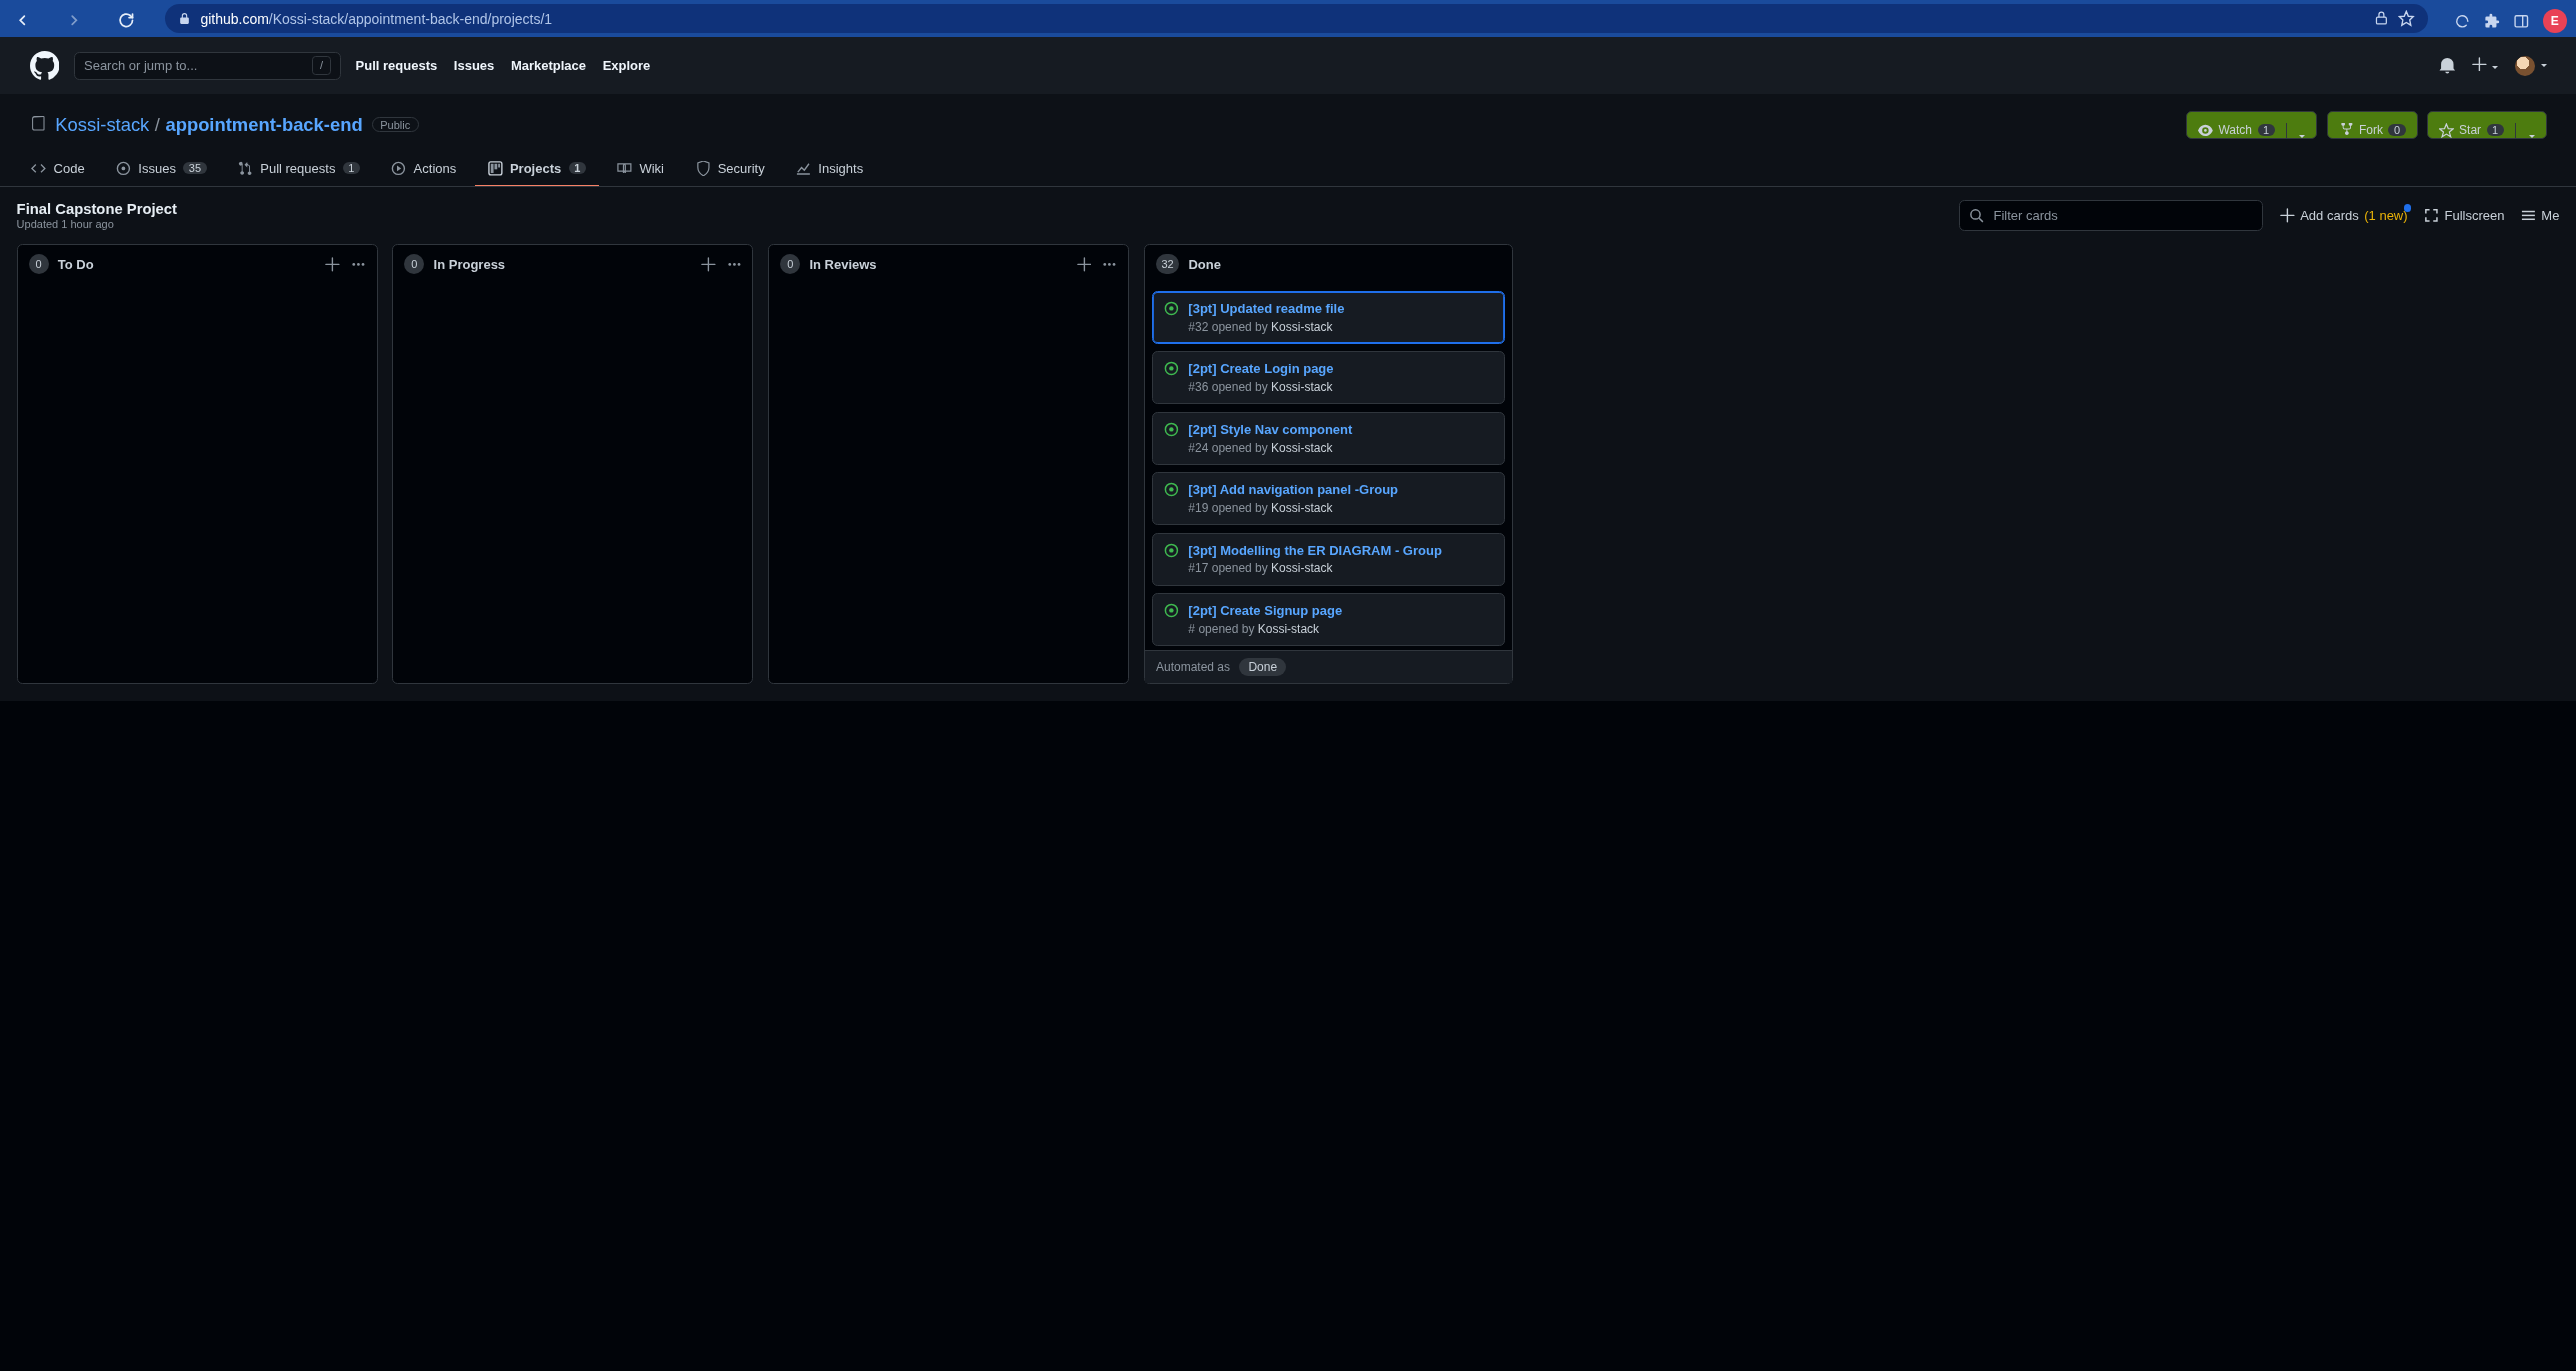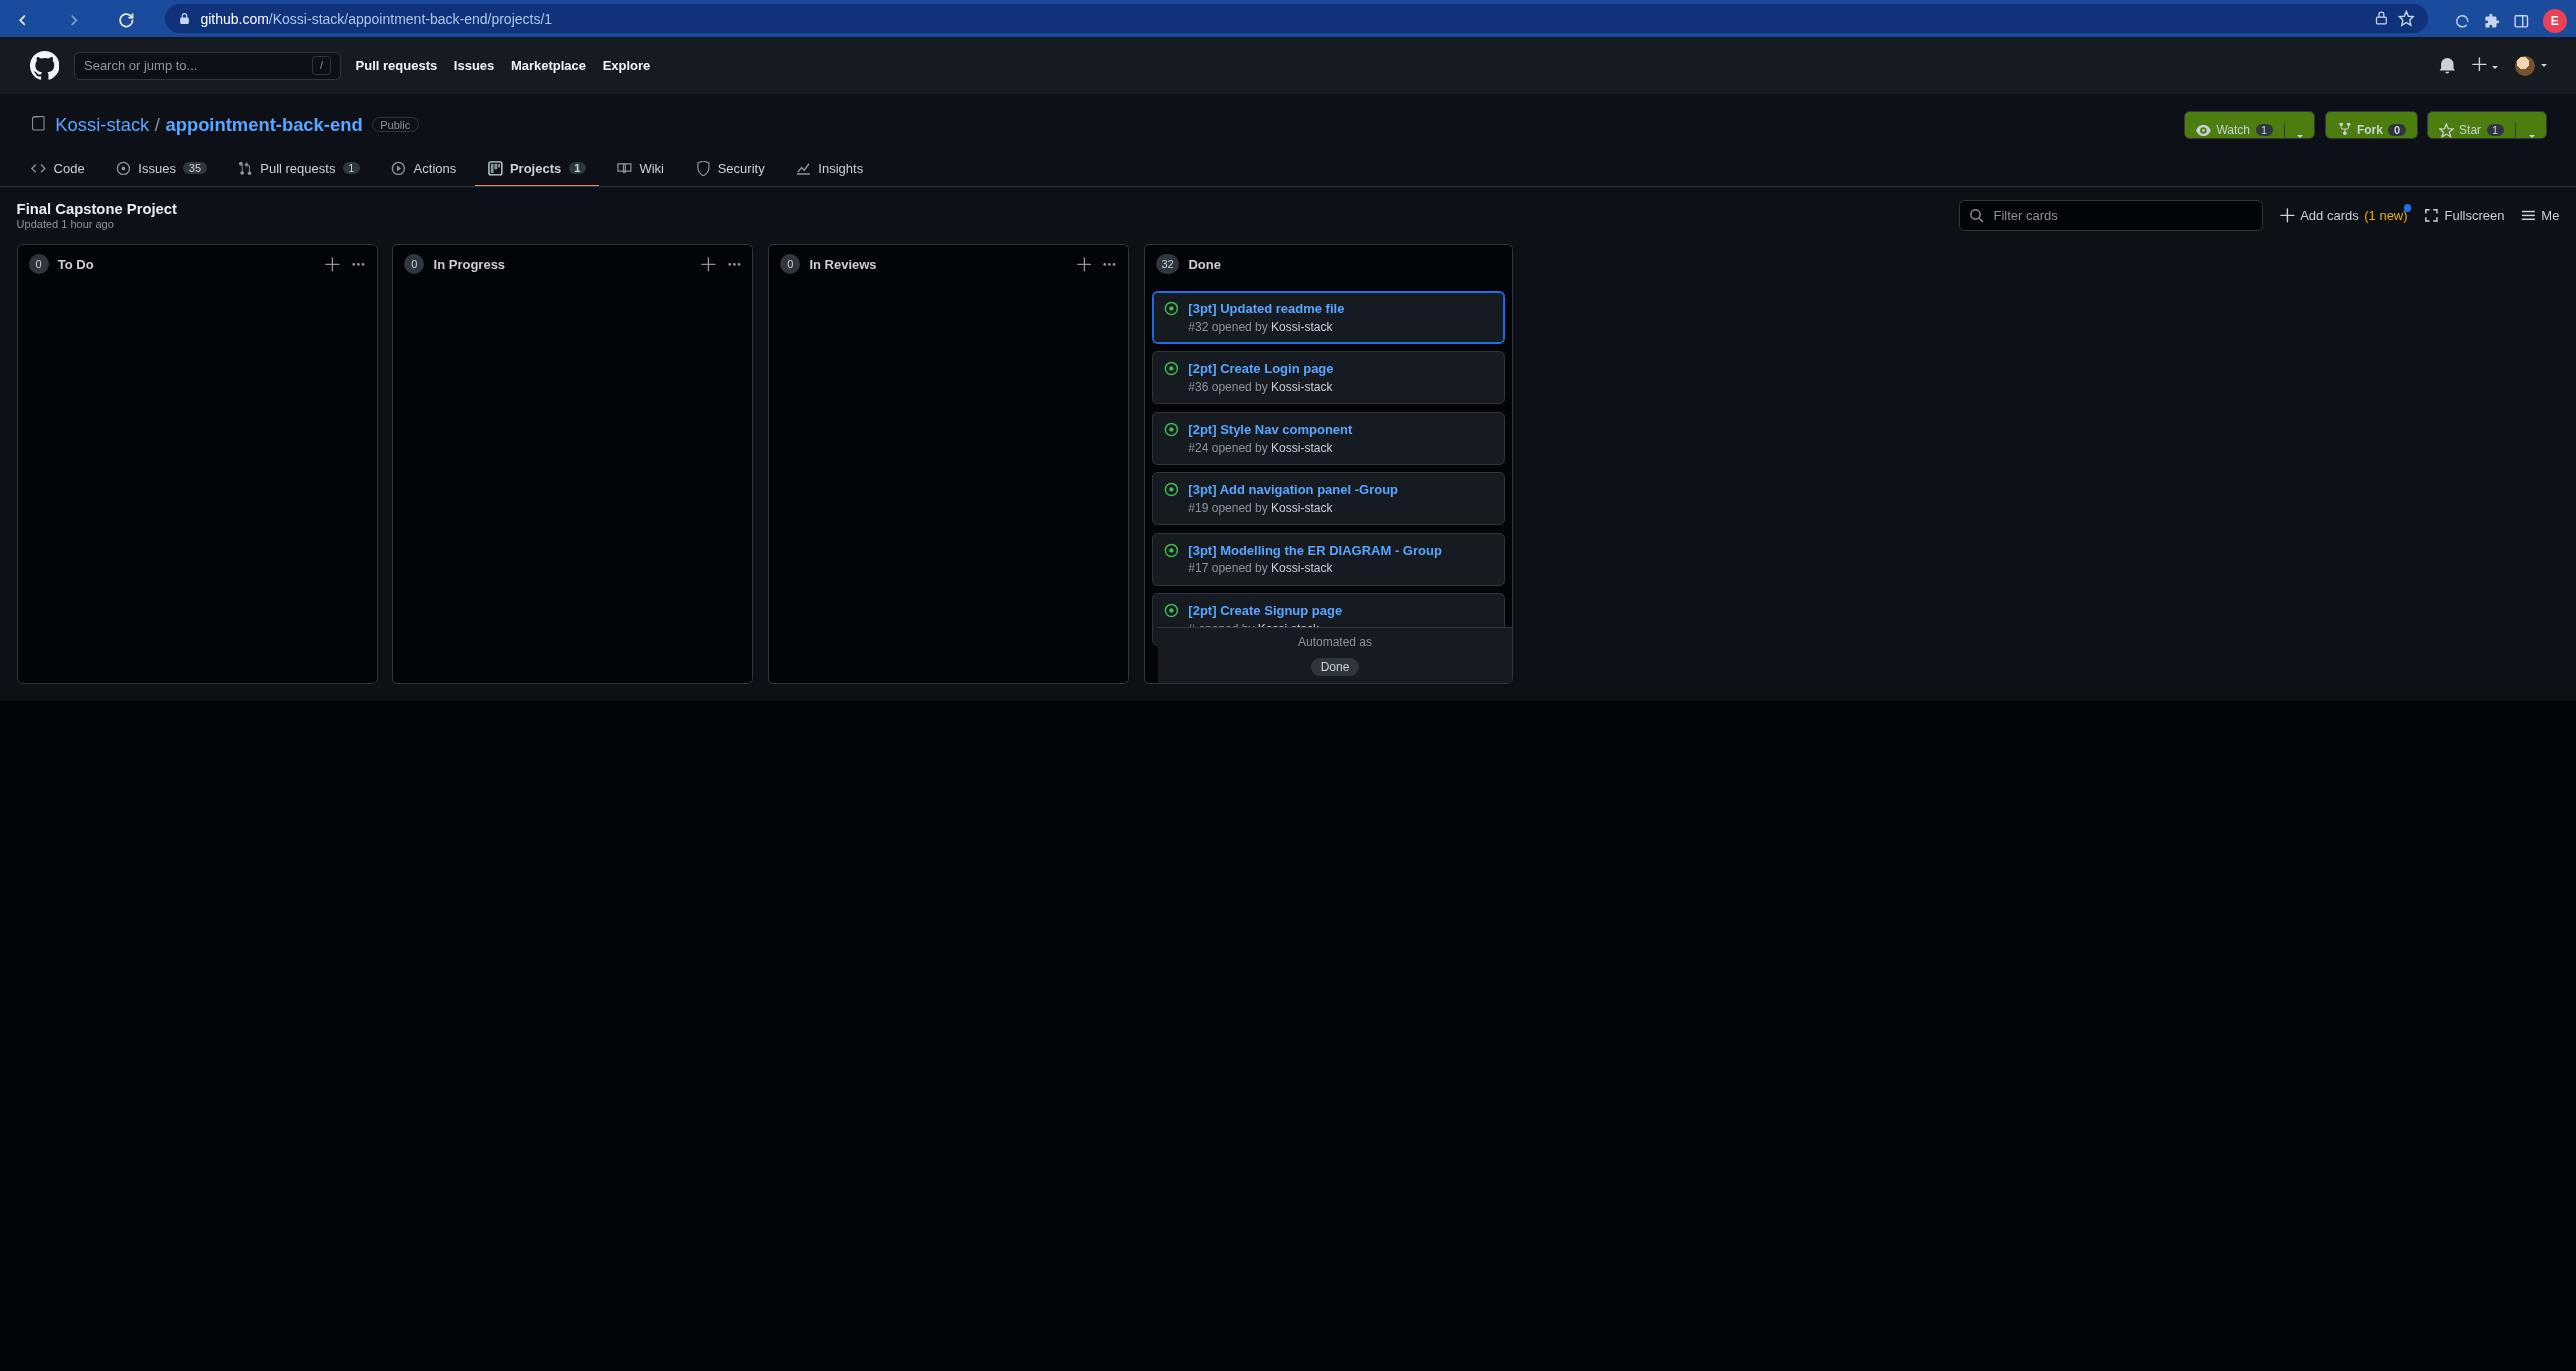--- a/index.html
+++ b/index.html
@@ -128,21 +128,21 @@
     height: 28px;
     align-items: flex-end;
   }
   .btn-seg {
     display: flex; align-items: center; gap: 5.5px;
     padding: 0 11px;
     color: var(--text);
     border-right: 0.9px solid var(--border);
     font-size: 12px;
   }
-  .btn-seg:last-child { border-right: none; font-weight: bold; }
+  .btn-seg:last-child { border-right: none; }
   .count-pill {
     background: var(--pill-bg);
     border-radius: 9.2px;
     padding: 0 5.5px;
     font-size: 11px;
     color: var(--text);
     min-width: 16.6px; text-align:center;
   }
 
   
@@ -228,28 +228,27 @@
     display:flex; gap:9.2px;
   }
   .card.selected { border-color: #1f6feb; box-shadow: 0 0 0 0.9px #1f6feb inset; }
   .card-body { flex:1; min-width:0; }
   .card-title { color: var(--link); font-weight:600; font-size:13px; }
   .card-sub { color: var(--text-muted); font-size:12px; margin-top:3.7px; }
   .card-sub .author { color: var(--text); }
   .issue-icon svg { display:block; }
 
   .auto-banner {
-    position:absolute; bottom:0; left:13px; right:0;
+    position:absolute; bottom:0; left:0; right:0;
     background: var(--card-bg);
     border-top: 0.9px solid var(--border);
     padding: 7.4px 11px;
     display:flex; align-items:center; gap:9.2px;
     color: var(--text-muted);
     font-size: 12px;
-    flex-direction: column;
   }
   .done-chip {
     background: var(--pill-bg);
     border-radius: 11px;
     padding: 1.8px 9.2px;
     color: var(--text);
   }
 
   .ic { display:inline-flex; }
 

